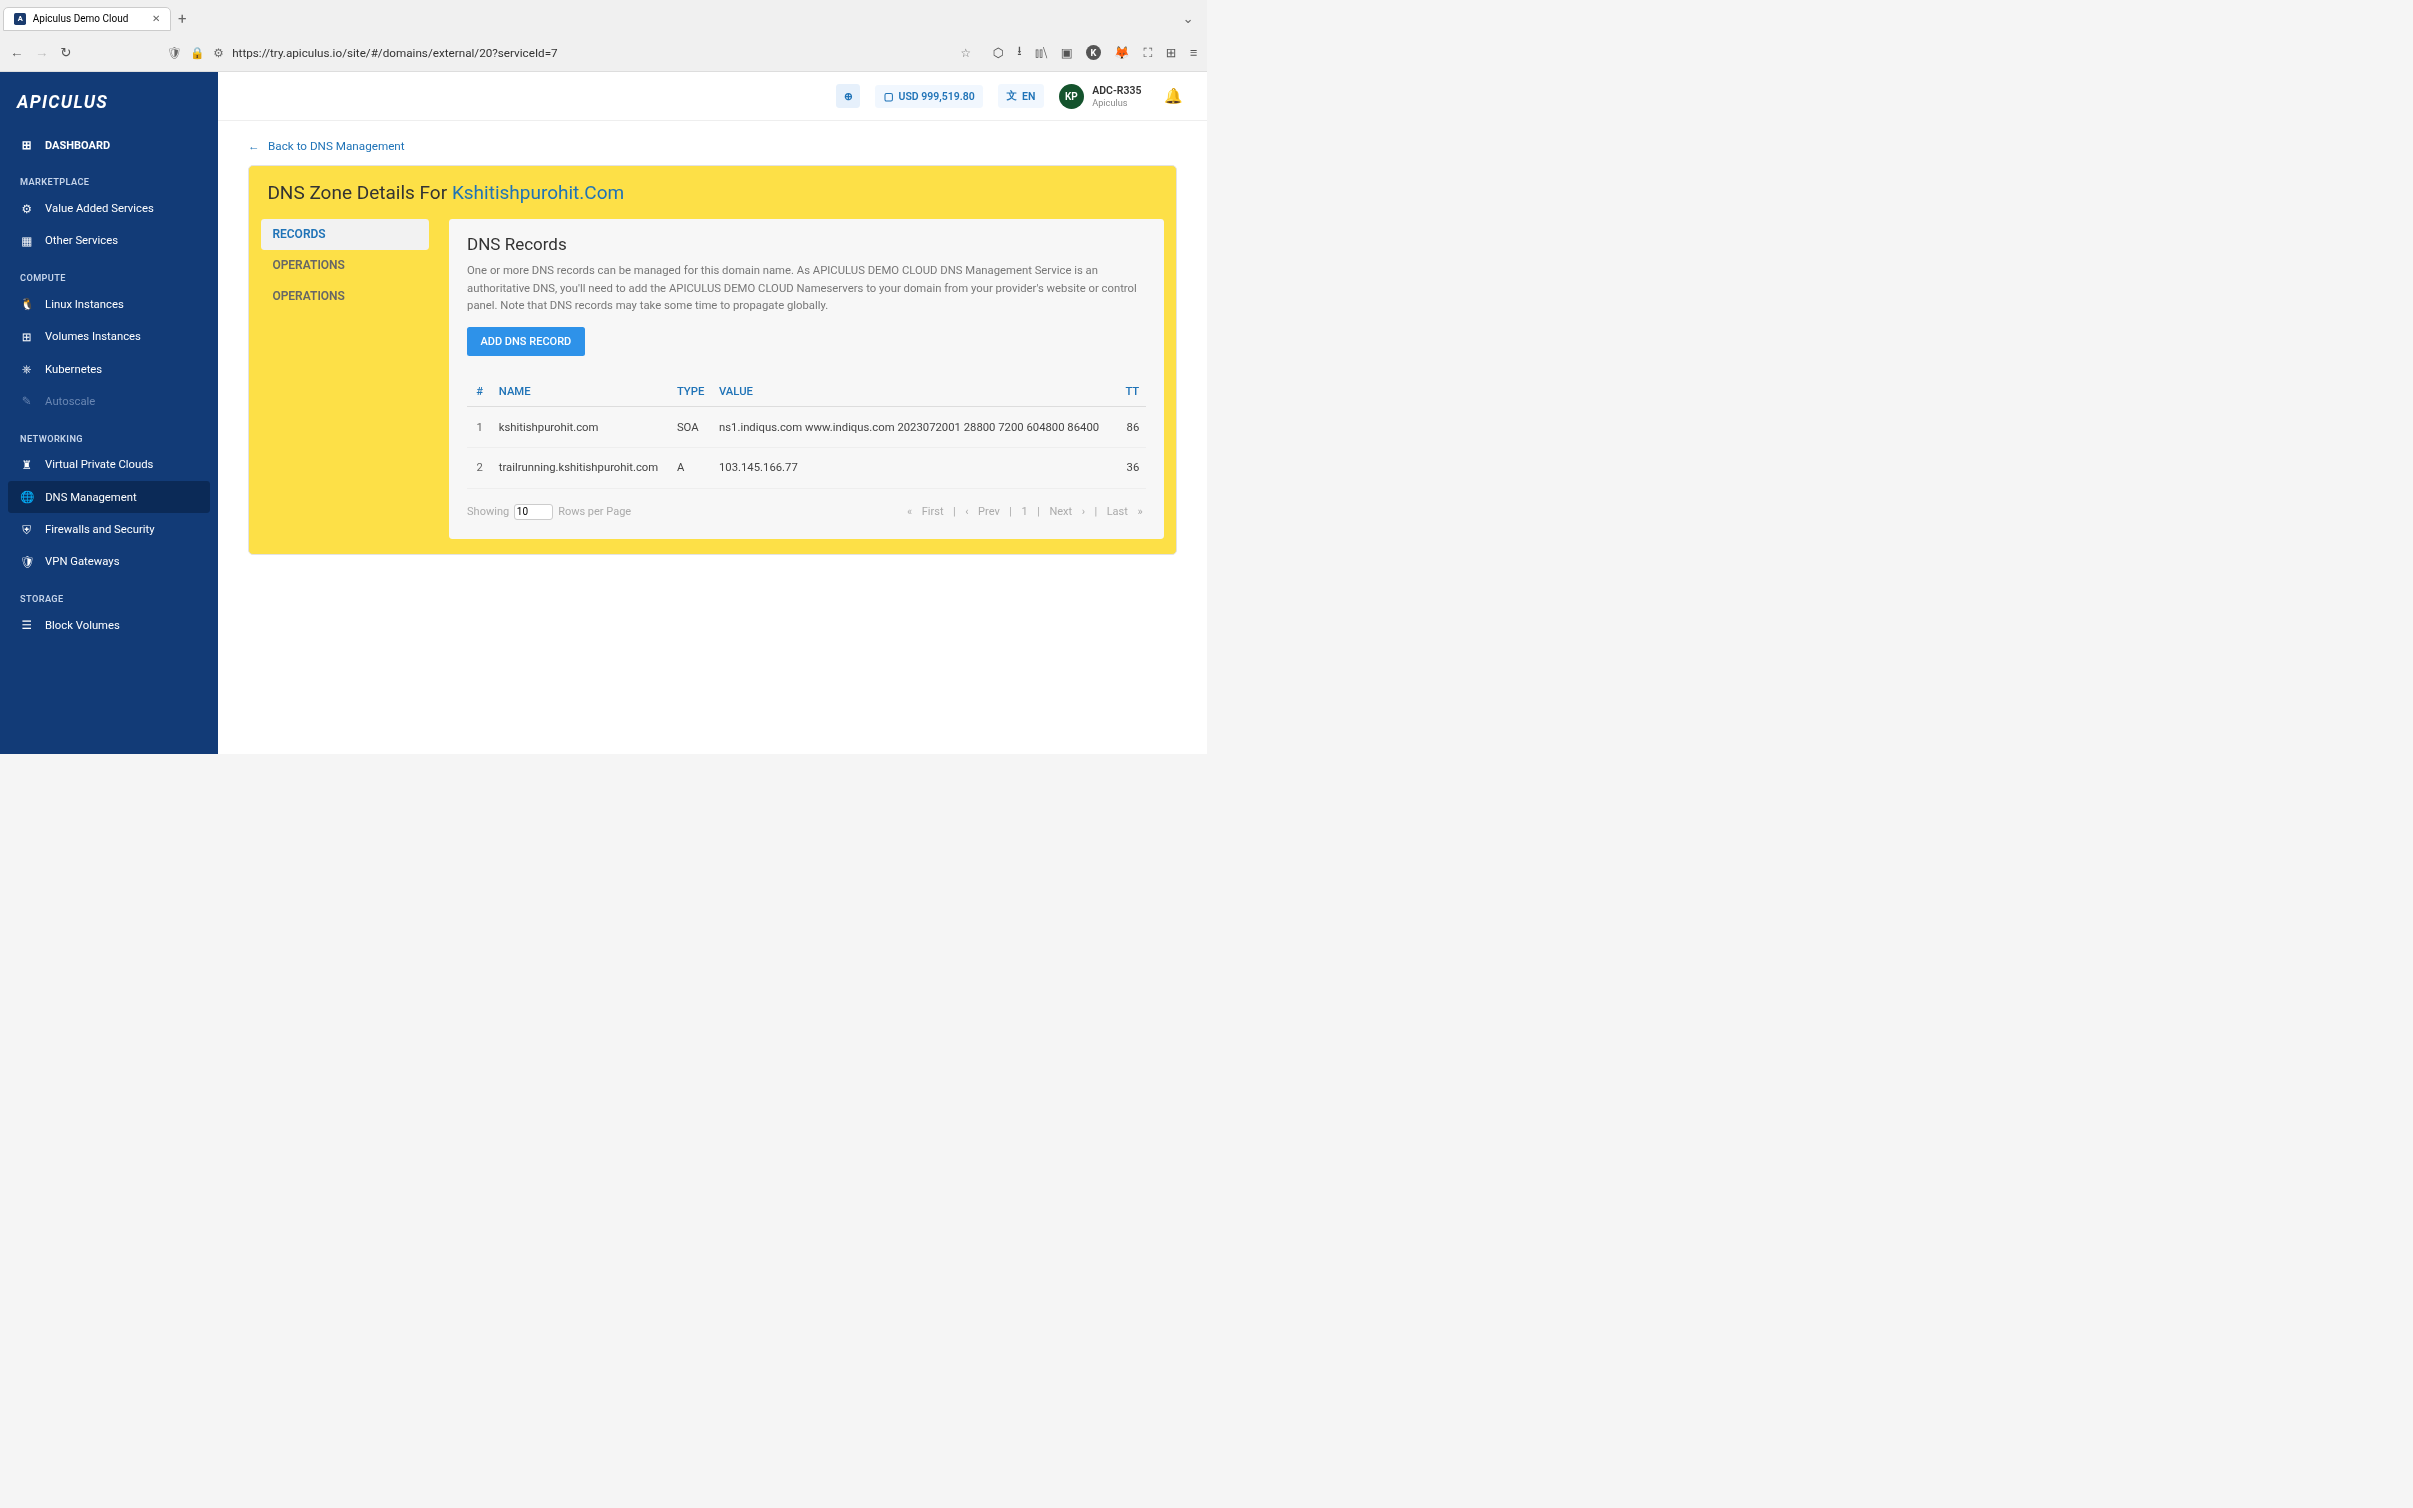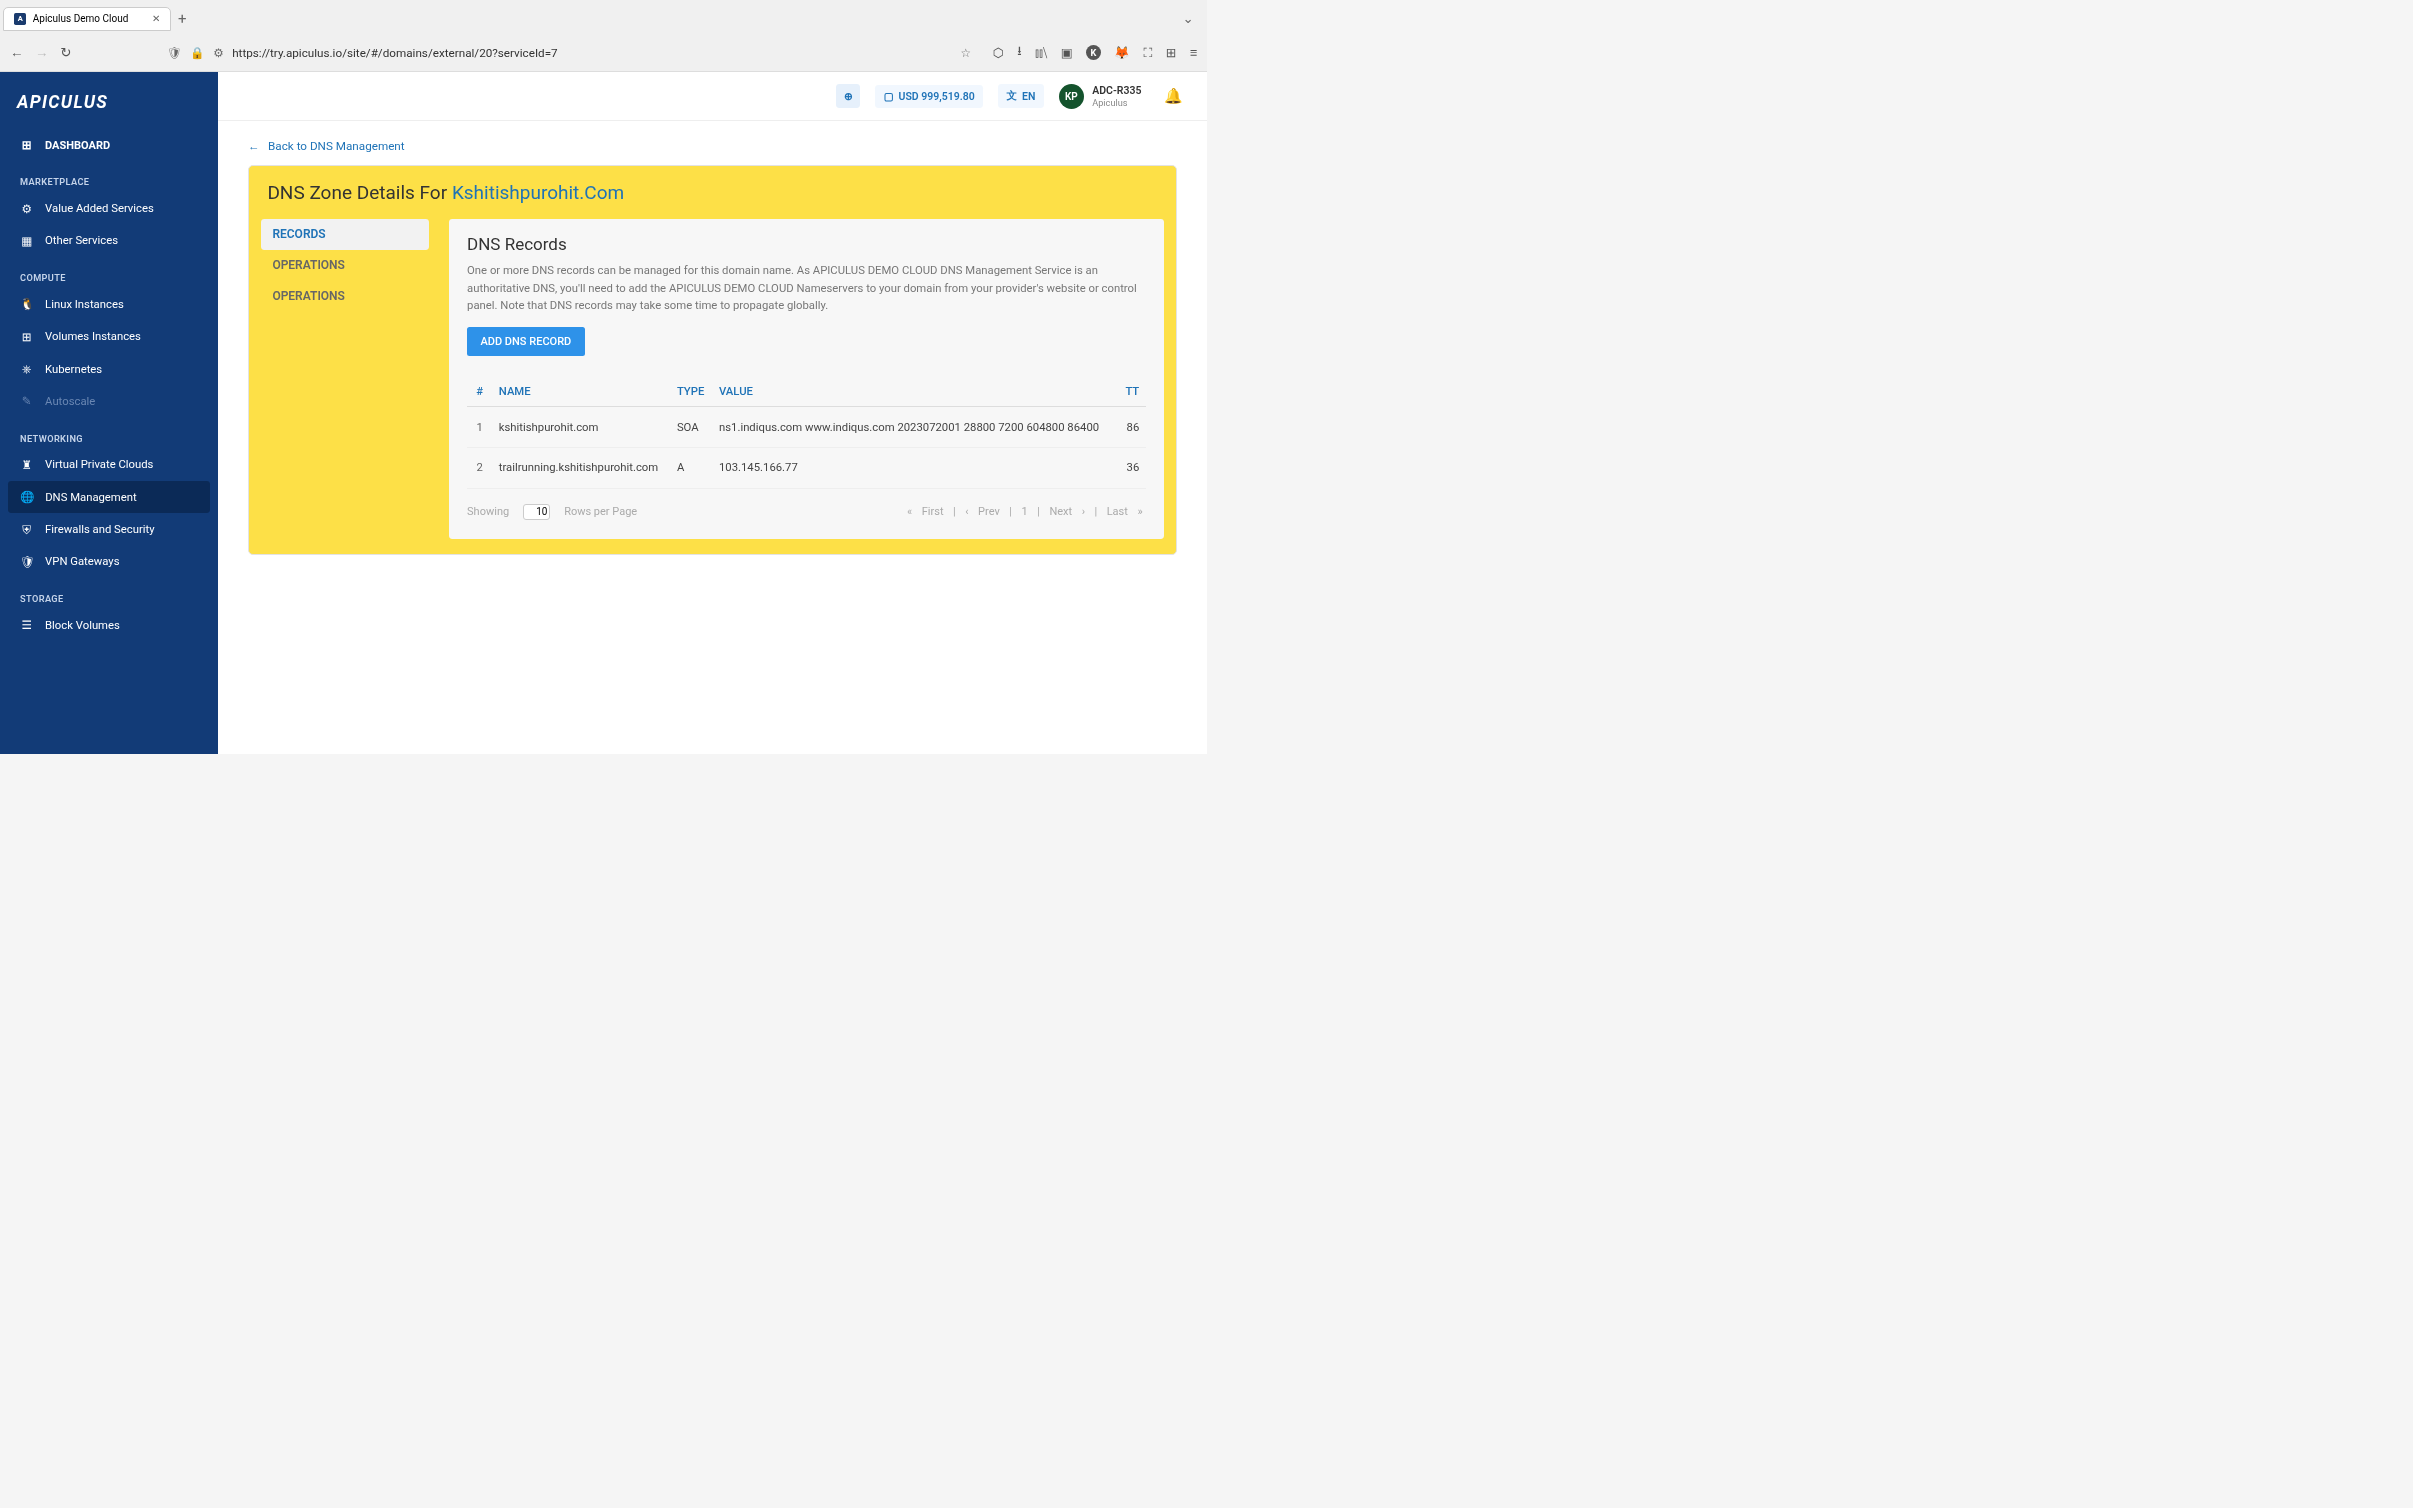--- a/index.html
+++ b/index.html
@@ -71,22 +71,22 @@
 
 .table-wrap { margin-top: 20px; }
 table { width: 100%; border-collapse: collapse; font-size: 11.3px; }
 th { text-align: left; color: #1f73b7; font-weight: 500; padding: 8.4px 6.7px; border-bottom: 0.8px solid #ddd; }
 th:first-child { text-align: center; width: 25px; }
 td { padding: 13.4px 6.7px; border-bottom: 0.8px solid #eee; color: #444; }
 td:first-child { text-align: center; color: #666; }
 tbody tr:first-child { border-top: none; }
 
 .pager { display: flex; align-items: center; justify-content: space-between; margin-top: 15px; font-size: 11px; color: #aaa; }
-.pager-left { display: flex; align-items: center; gap: 14px; }
-.pager-left input { width: 27px; text-align: right; border: 0.8px solid #ccc; border-radius: 3px; padding: 1.7px; font-size: 10px; }
+.pager-left { display: flex; align-items: center; gap: 5px; }
+.pager-left input { width: 39px; text-align: left; border: 0.8px solid #ccc; border-radius: 3px; padding: 1.7px; font-size: 10px; }
 .pager-right span { margin: 0 3.4px; }
 </style>
 </head>
 <body>
 
 <div class="browser-chrome">
   <div class="tab-bar">
     <div class="tab">
       <span class="tab-icon">A</span>
       <span>Apiculus Demo Cloud</span>

